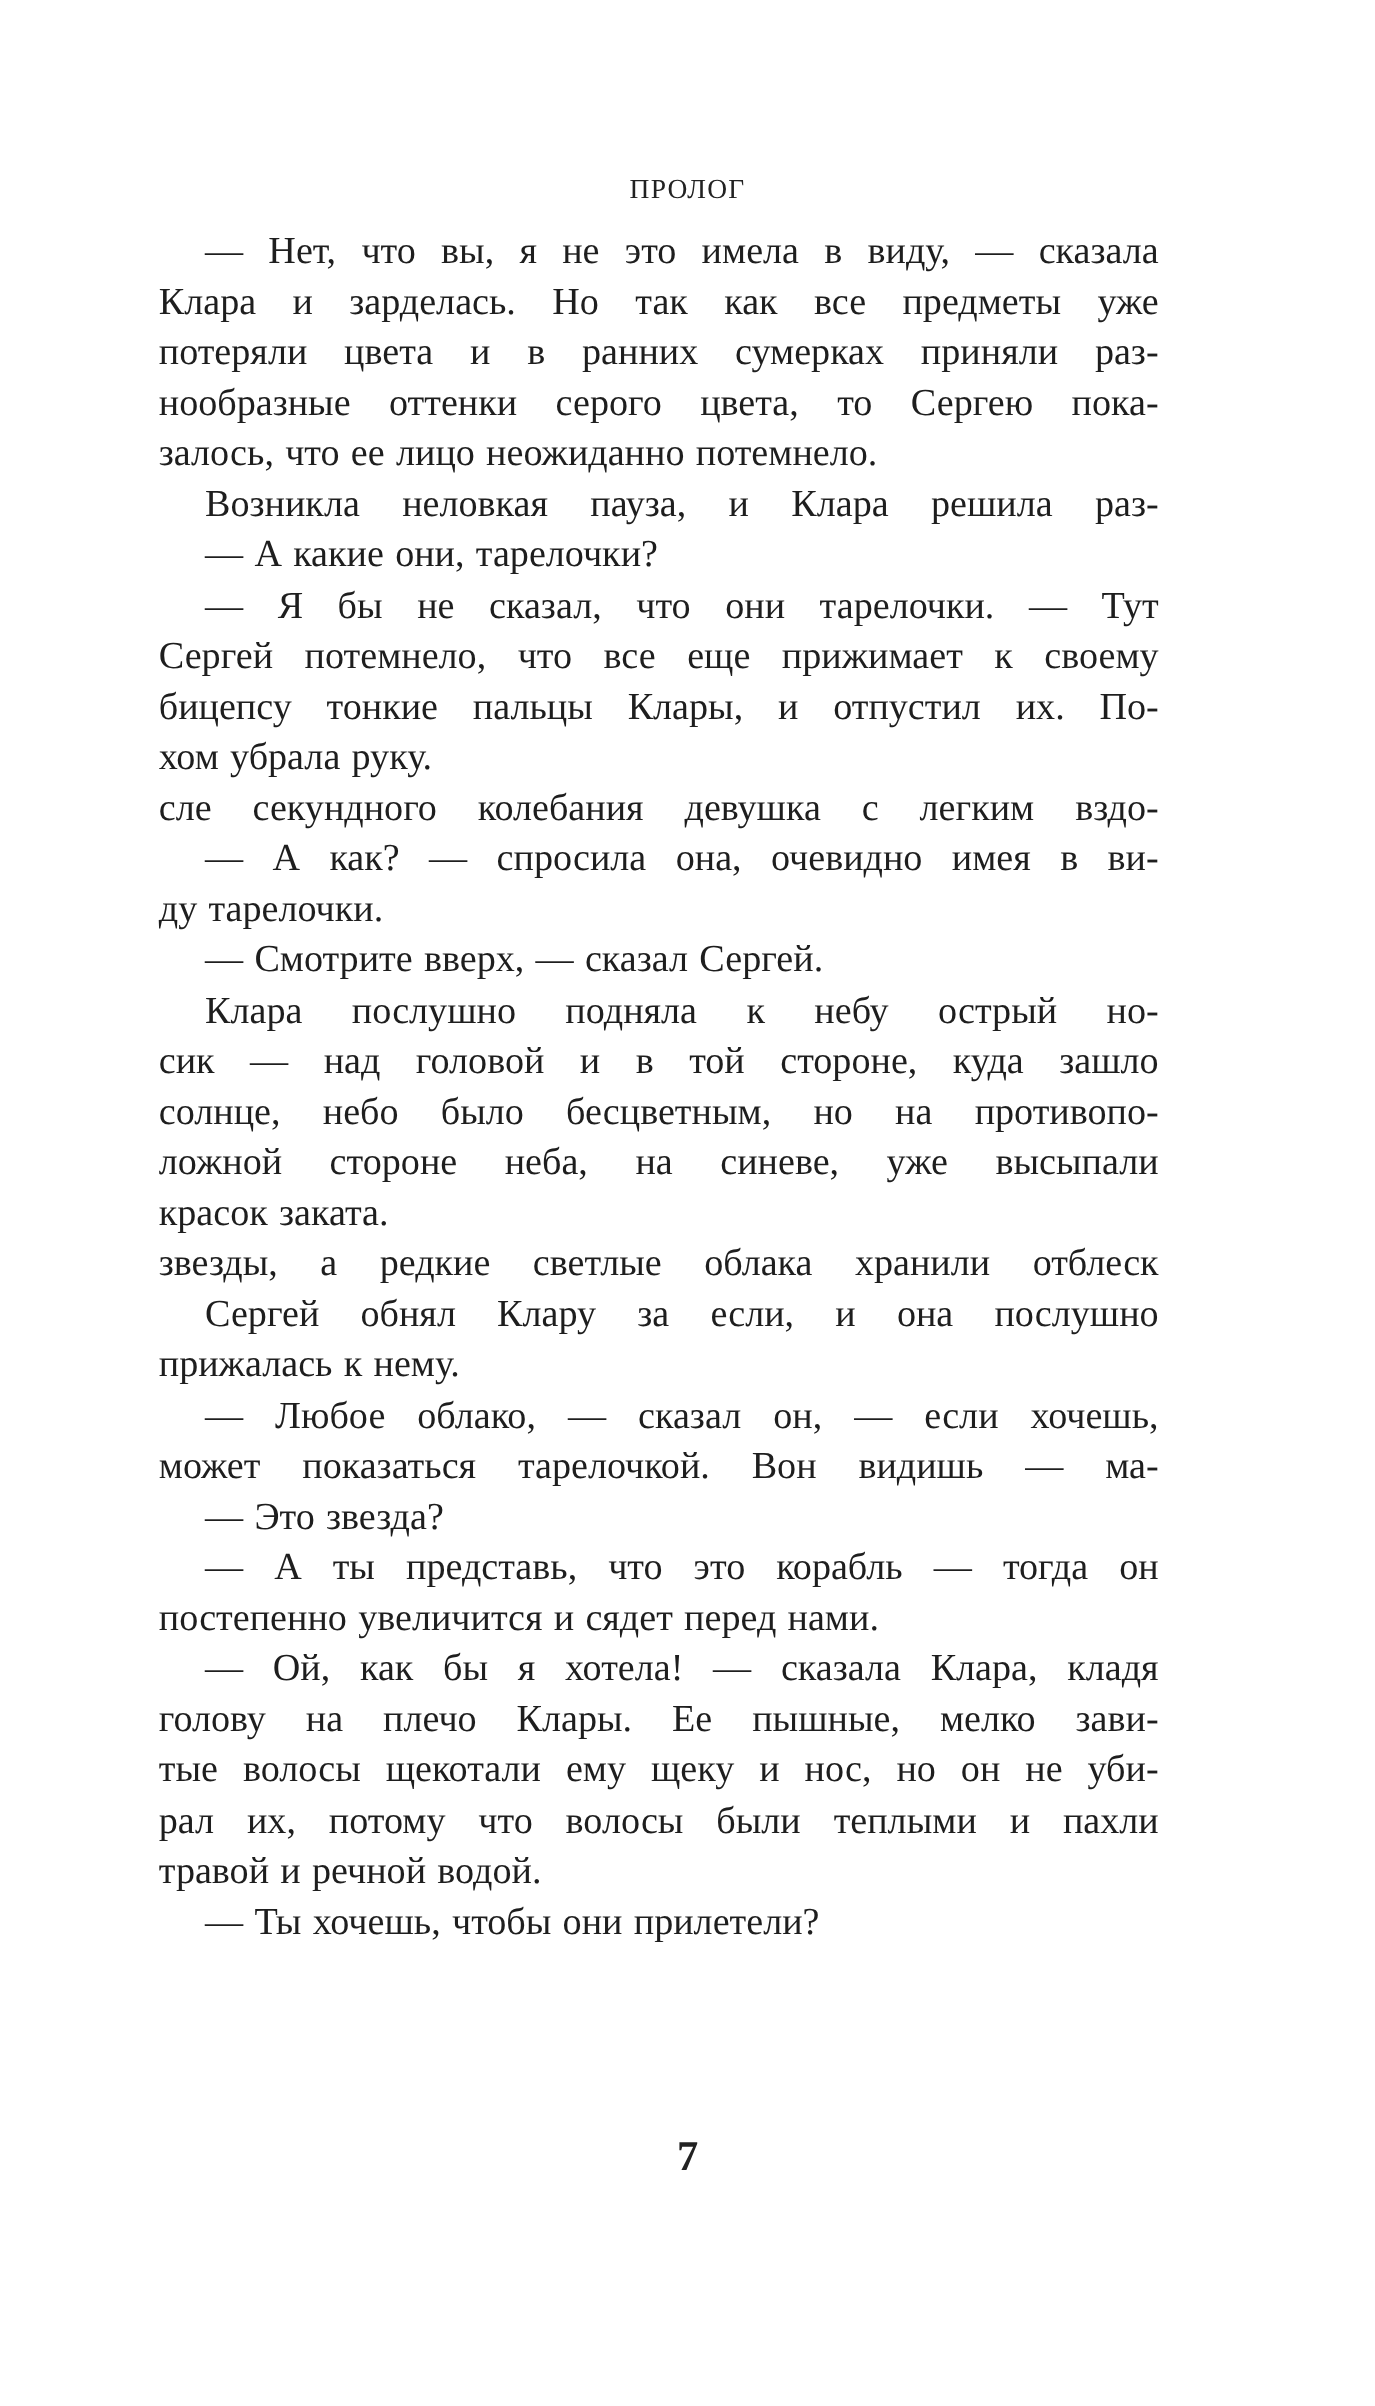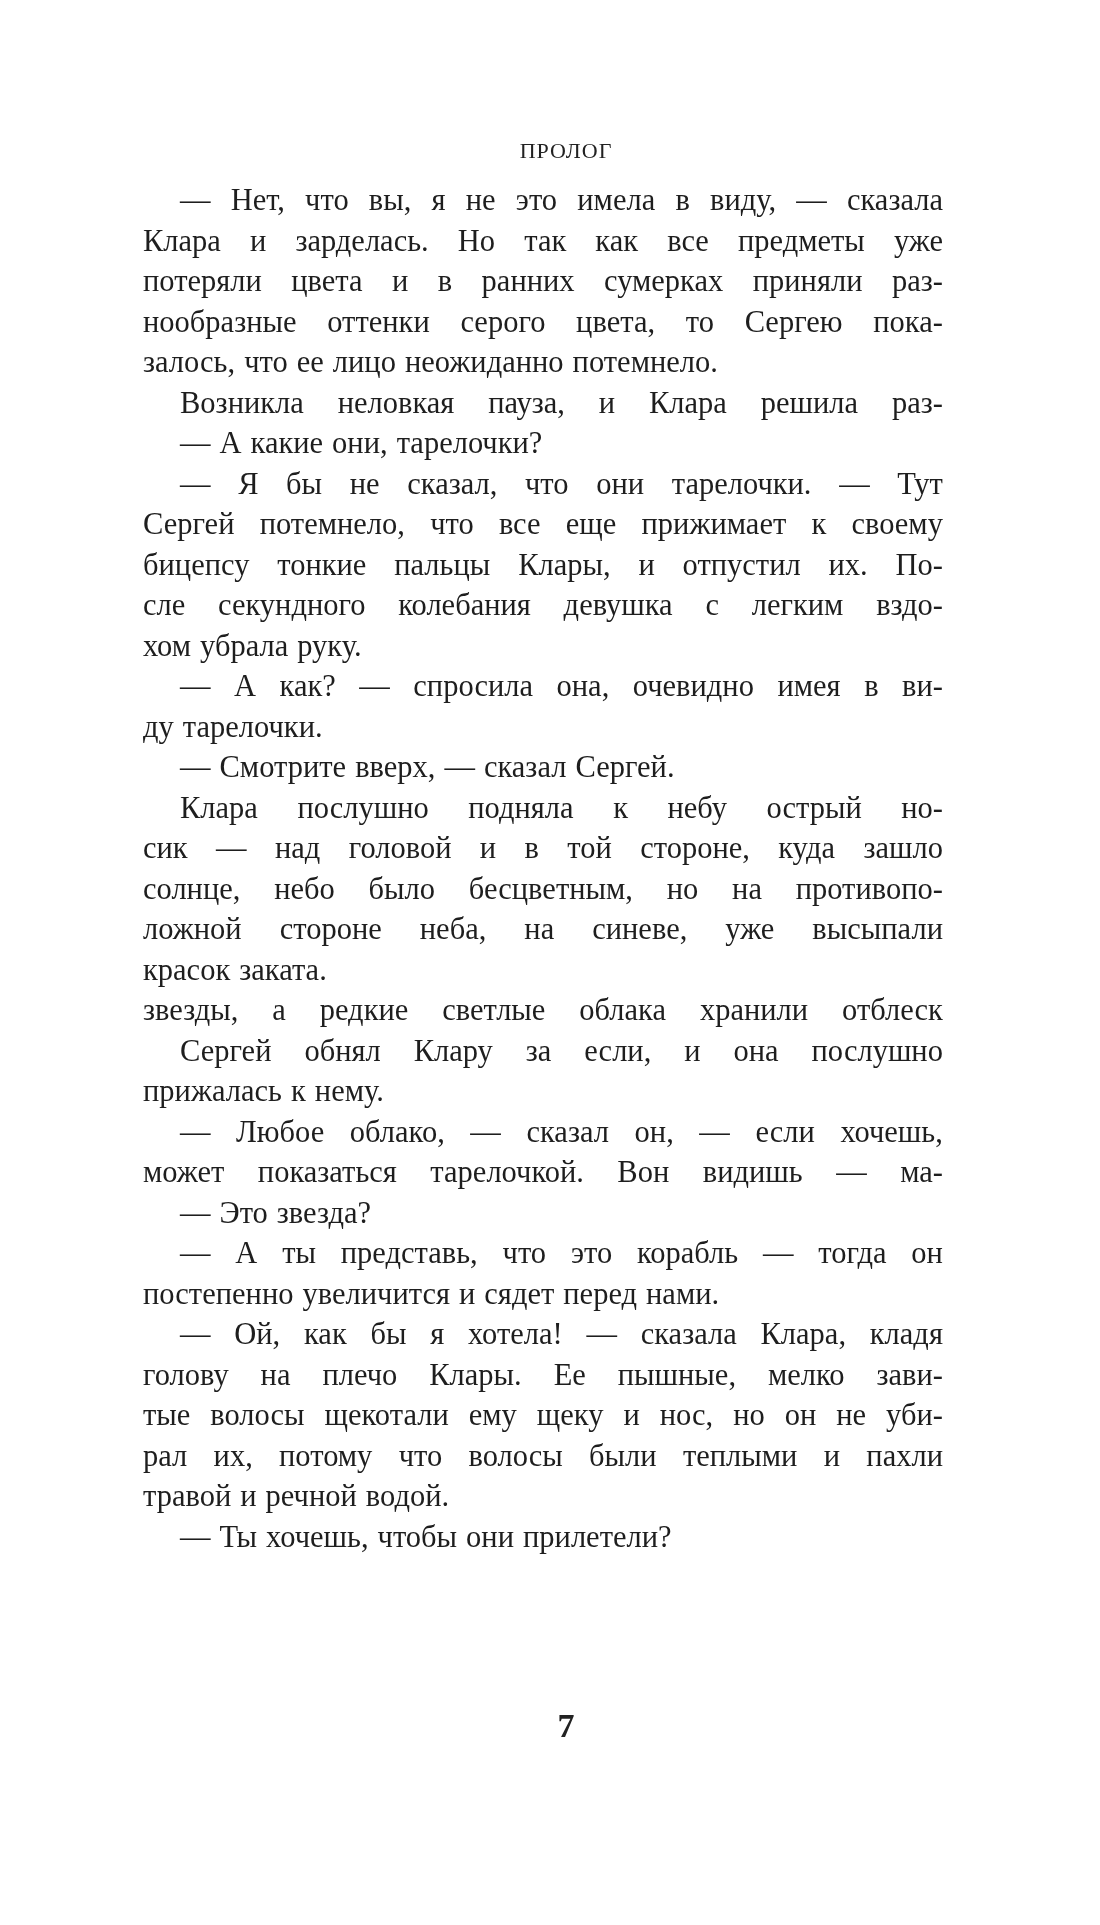--- a/index.html
+++ b/index.html
@@ -10,21 +10,21 @@
     body {
       width: 1100px;
       height: 1925px;
       position: relative;
       overflow: hidden;
       color: #1e1e1e;
       font-family: "Liberation Serif", "DejaVu Serif", serif;
     }
     .page {
       position: absolute;
-      left: 16px; top: 0;
+      left: 0; top: 0;
       width: 916px;
       height: 1925px;
     }
     .running-head {
       position: absolute;
       top: 138px;
       left: 0;
       width: 1100px;
       text-align: center;
       font-size: 22px;
@@ -166,33 +166,33 @@
       <div class="line">
         <span class="word">бицепсу</span>
         <span class="word">тонкие</span>
         <span class="word">пальцы</span>
         <span class="word">Клары,</span>
         <span class="word">и</span>
         <span class="word">отпустил</span>
         <span class="word">их.</span>
         <span class="word">По-</span>
       </div>
+      <div class="line last">
+        <span class="word">хом</span>
+        <span class="word">убрала</span>
+        <span class="word">руку.</span>
+      </div>
       <div class="line">
         <span class="word">сле</span>
         <span class="word">секундного</span>
         <span class="word">колебания</span>
         <span class="word">девушка</span>
         <span class="word">с</span>
         <span class="word">легким</span>
         <span class="word">вздо-</span>
-      </div>
-      <div class="line last">
-        <span class="word">хом</span>
-        <span class="word">убрала</span>
-        <span class="word">руку.</span>
       </div>
       <div class="line indent">
         <span class="word">—</span>
         <span class="word">А</span>
         <span class="word">как?</span>
         <span class="word">—</span>
         <span class="word">спросила</span>
         <span class="word">она,</span>
         <span class="word">очевидно</span>
         <span class="word">имея</span>

